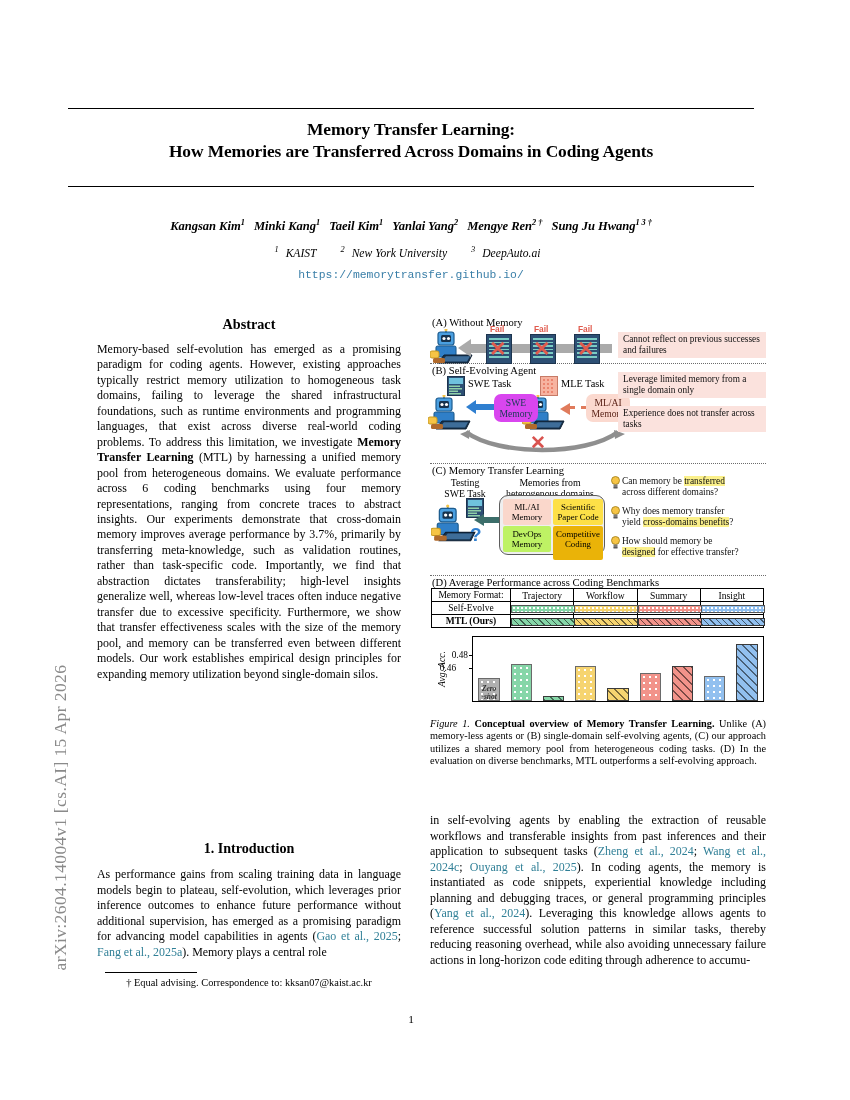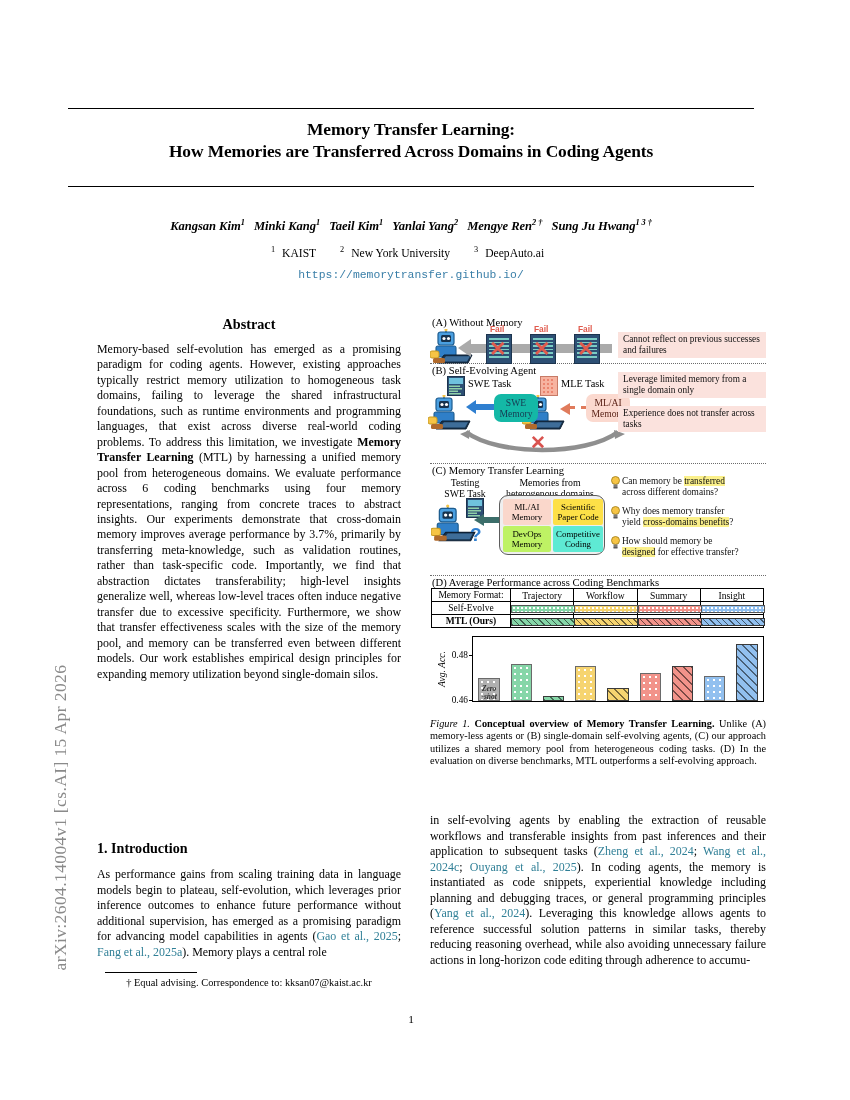--- a/index.html
+++ b/index.html
@@ -68,21 +68,21 @@
     letter-spacing: -0.05px;
   }
   .authors .au { margin: 0 3px; white-space: nowrap; font-style: italic; }
   sup { font-size: 8.3px; font-weight: normal; vertical-align: super; }
   .authors sup { font-weight: bold; }
 
   .affil {
     position: absolute; top: 245px; left: 0; width: 686px;
     text-align: center; font-size: 11.6px;
   }
-  .affil span { margin: 0 7px; }
+  .affil span { margin: 0 7px; font-style: italic; }
 
   .url {
     position: absolute; top: 269px; left: 0; width: 686px;
     text-align: center;
     font-family: "Liberation Mono", "DejaVu Sans Mono", monospace;
     font-size: 11.4px;
     color: #3a7fa8;
   }
 
   
@@ -104,20 +104,21 @@
     text-align: justify;
     text-justify: inter-word;
     hyphens: manual;
   }
   .abstract-body b { font-weight: bold; }
 
   .sec-head {
     font-weight: bold;
     font-size: 14.1px;
     margin: 0 0 10px 0;
+    text-align: center;
   }
   .body-text {
     font-size: 11.95px;
     line-height: 15.5px;
     text-align: justify;
   }
   .cite { color: #2f7f96; }
 
   .intro-wrap { position: absolute; left: 29px; top: 840px; width: 304px; }
   .rcol-text { position: absolute; left: 362px; top: 813px; width: 336px; }
@@ -196,21 +197,21 @@
     font-family: "Liberation Sans", sans-serif; top: -4px;
   }
 
   
   .pB { height: 100px; }
   .chip {
     position: absolute;
     font-size: 9.6px; line-height: 11px; text-align: center;
     border-radius: 7px; padding: 3px 4px;
   }
-  .chip-swe { background: #14b8a6; color: #173a52; }
+  .chip-swe { background: #d946ef; color: #173a52; }
   .chip-ml  { background: #fbd9cf; color: #5a2318; }
 
   .tasklab { position: absolute; font-size: 10.3px; }
 
   .bluearrow {
     position:absolute; height:6px; background:#2f7fd0;
   }
   .bluearrow:before{
     content:""; position:absolute; left:-9px; top:-4px;
     border-right:10px solid #2f7fd0;
@@ -554,21 +555,21 @@
             <span>Memory</span>
           </div>
           <div class="memcell" style="left:53px;top:3px;width:50px;height:26px;background:#fde047">
             <span>Scientific</span><br>
             <span>Paper Code</span>
           </div>
           <div class="memcell" style="left:3px;top:30px;width:48px;height:26px;background:#bef264">
             <span>DevOps</span><br>
             <span>Memory</span>
           </div>
-          <div class="memcell" style="left:53px;top:30px;width:50px;height:26px;background:#5eead4">
+          <div class="memcell" style="left:53px;top:30px;width:50px;height:34px;background:#eab308">
             <span>Competitive</span><br>
             <span>Coding</span>
           </div>
         </div>
 
         <svg width="11" height="13" viewBox="0 0 11 13" style="position:absolute;left:180px;top:0px">
           <circle cx="5.5" cy="4.5" r="4" fill="#f6c445" stroke="#9a7a12" stroke-width="0.8"></circle>
           <rect x="3.5" y="8.5" width="4" height="3" fill="#7a7a7a"></rect>
           <rect x="3.5" y="11" width="4" height="1.5" fill="#5a5a5a"></rect>
         </svg>
@@ -614,21 +615,21 @@
           <td><span class="swatch sw-hat-t"></span></td>
           <td><span class="swatch sw-hat-w"></span></td>
           <td><span class="swatch sw-hat-s"></span></td>
           <td><span class="swatch sw-hat-i"></span></td>
         </tr>
       </tbody>
         </table>
 
       <div class="ylab" style="position:absolute;left:6px;top:126px;width:66px">Avg. Acc.</div>
       <div id="yticks">
-          <div class="ytick" style="top: 119px; right: 298px;">0.46</div>
+          <div class="ytick" style="top: 87px; right: 298px; text-align: center;">0.46</div>
           <div class="ytick" style="top: 74.3956px; right: 298px;">0.48</div>
         </div>
 
       <div class="chartbox" id="chartbox">
           <div class="bar" style="left: 5.47778px; width: 21.2667px; height: 22.9275px; background: radial-gradient(rgb(255, 255, 255) 1px, transparent 1.3px) 0% 0% / 6px 6px rgb(176, 176, 176); border-color: rgb(106, 106, 106);">
             <div class="zeroshot-lab">Zero<br>-shot</div>
           </div>
           <div class="bar" style="left: 37.7px; width: 21.2667px; height: 37.4154px; background: radial-gradient(rgb(255, 255, 255) 1px, transparent 1.3px) 0% 0% / 6px 6px rgb(134, 214, 168); border-color: rgb(106, 106, 106);"></div>
           <div class="bar" style="left: 69.9222px; width: 21.2667px; height: 5.34505px; background: repeating-linear-gradient(45deg, rgba(0, 0, 0, 0.5) 0px, rgba(0, 0, 0, 0.5) 1.2px, transparent 1.2px, transparent 6px) rgb(134, 214, 168); border-color: rgb(58, 58, 58);"></div>
           <div class="bar" style="left: 102.144px; width: 21.2667px; height: 34.7429px; background: radial-gradient(rgb(255, 255, 255) 1px, transparent 1.3px) 0% 0% / 6px 6px rgb(246, 212, 112); border-color: rgb(106, 106, 106);"></div>

